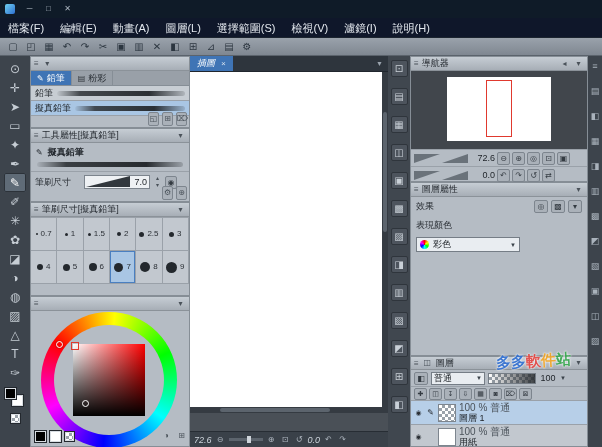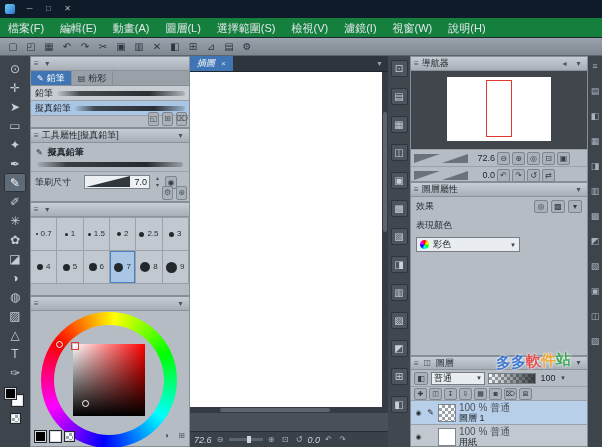--- a/index.html
+++ b/index.html
@@ -6,21 +6,21 @@
   html,body{width:602px;height:447px;overflow:hidden;}
   body{font-family:"Liberation Sans","DejaVu Sans",sans-serif;font-size:10px;color:#22272c;background:#4a5057;}
   #app{position:relative;width:602px;height:447px;overflow:hidden;}
 
   
   .titlebar{position:absolute;left:0;top:0;width:602px;height:18px;background:#0f1b28;display:flex;align-items:center;color:#c9d2da;font-size:9px;}
   .app-icon{width:10px;height:10px;margin:0 5px;background:linear-gradient(135deg,#6fd2f2,#2e6fd0);border-radius:2px;flex:none;}
   .titlebar .title{flex:1;white-space:nowrap;overflow:hidden;}
   .win-btn{width:19px;text-align:center;font-size:8px;color:#aeb8c2;line-height:18px;}
 
-  .menubar{position:absolute;left:0;top:18px;width:602px;height:20px;background:#15803d;display:flex;align-items:center;color:#e2e7ed;font-size:11px;border-bottom:1px solid #1c2530;}
+  .menubar{position:absolute;left:0;top:18px;width:602px;height:20px;background:#0f172a;display:flex;align-items:center;color:#e2e7ed;font-size:11px;border-bottom:1px solid #1c2530;}
   .menu-item{padding:0 8px;line-height:20px;white-space:nowrap;}
 
   .toolbar{position:absolute;left:0;top:38px;width:602px;height:18px;background:linear-gradient(#9aa2ab,#7f8791);display:flex;align-items:center;gap:2px;padding:0 5px;border-bottom:1px solid #5b636c;}
   .tb-icon{width:16px;height:15px;text-align:center;line-height:15px;font-size:10px;color:#2c3640;}
 
   
   .toolstrip{position:absolute;left:0;top:56px;width:30px;height:391px;background:#3d444c;display:flex;flex-direction:column;align-items:center;padding-top:3px;}
   .tool-btn{width:22px;height:19px;flex:none;display:flex;align-items:center;justify-content:center;color:#c6cdd4;font-size:12px;border-radius:2px;}
   .tool-btn.selected{background:#5f6b77;color:#ffffff;box-shadow:inset 0 0 0 1px #2c3239;}
   .strip-colors{margin-top:5px;position:relative;width:22px;height:24px;flex:none;}
@@ -170,21 +170,20 @@
   </div>
 
   <div class="menubar">
     <span class="menu-item">檔案(F)</span>
       <span class="menu-item">編輯(E)</span>
       <span class="menu-item">動畫(A)</span>
       <span class="menu-item">圖層(L)</span>
       <span class="menu-item">選擇範圍(S)</span>
       <span class="menu-item">檢視(V)</span>
       <span class="menu-item">濾鏡(I)</span>
-      <span class="menu-item">視窗(W)</span>
       <span class="menu-item">說明(H)</span>
   </div>
 
   <div class="toolbar">
     <span class="tb-icon">▢</span>
       <span class="tb-icon">◰</span>
       <span class="tb-icon">▦</span>
       <span class="tb-icon">↶</span>
       <span class="tb-icon">↷</span>
       <span class="tb-icon">✂</span>
@@ -288,20 +287,21 @@
     </div>
     <div class="pfoot">
       <span class="mini">⚙</span>
       <span class="mini">⊕</span>
     </div>
   </div>
 
   <div class="panel" style="left:30px;top:202px;width:160px;height:94px;">
     <div class="phead">
       <span class="burger">≡</span>
+      <span class="ptitle">筆刷尺寸[擬真鉛筆]</span>
       <span class="mini">▾</span>
     </div>
     <div class="bs-grid">
 
         <div class="bs-cell">
           <span class="bs-dot"></span>
           <span class="bs-label">0.7</span>
         </div>
 
         <div class="bs-cell">

